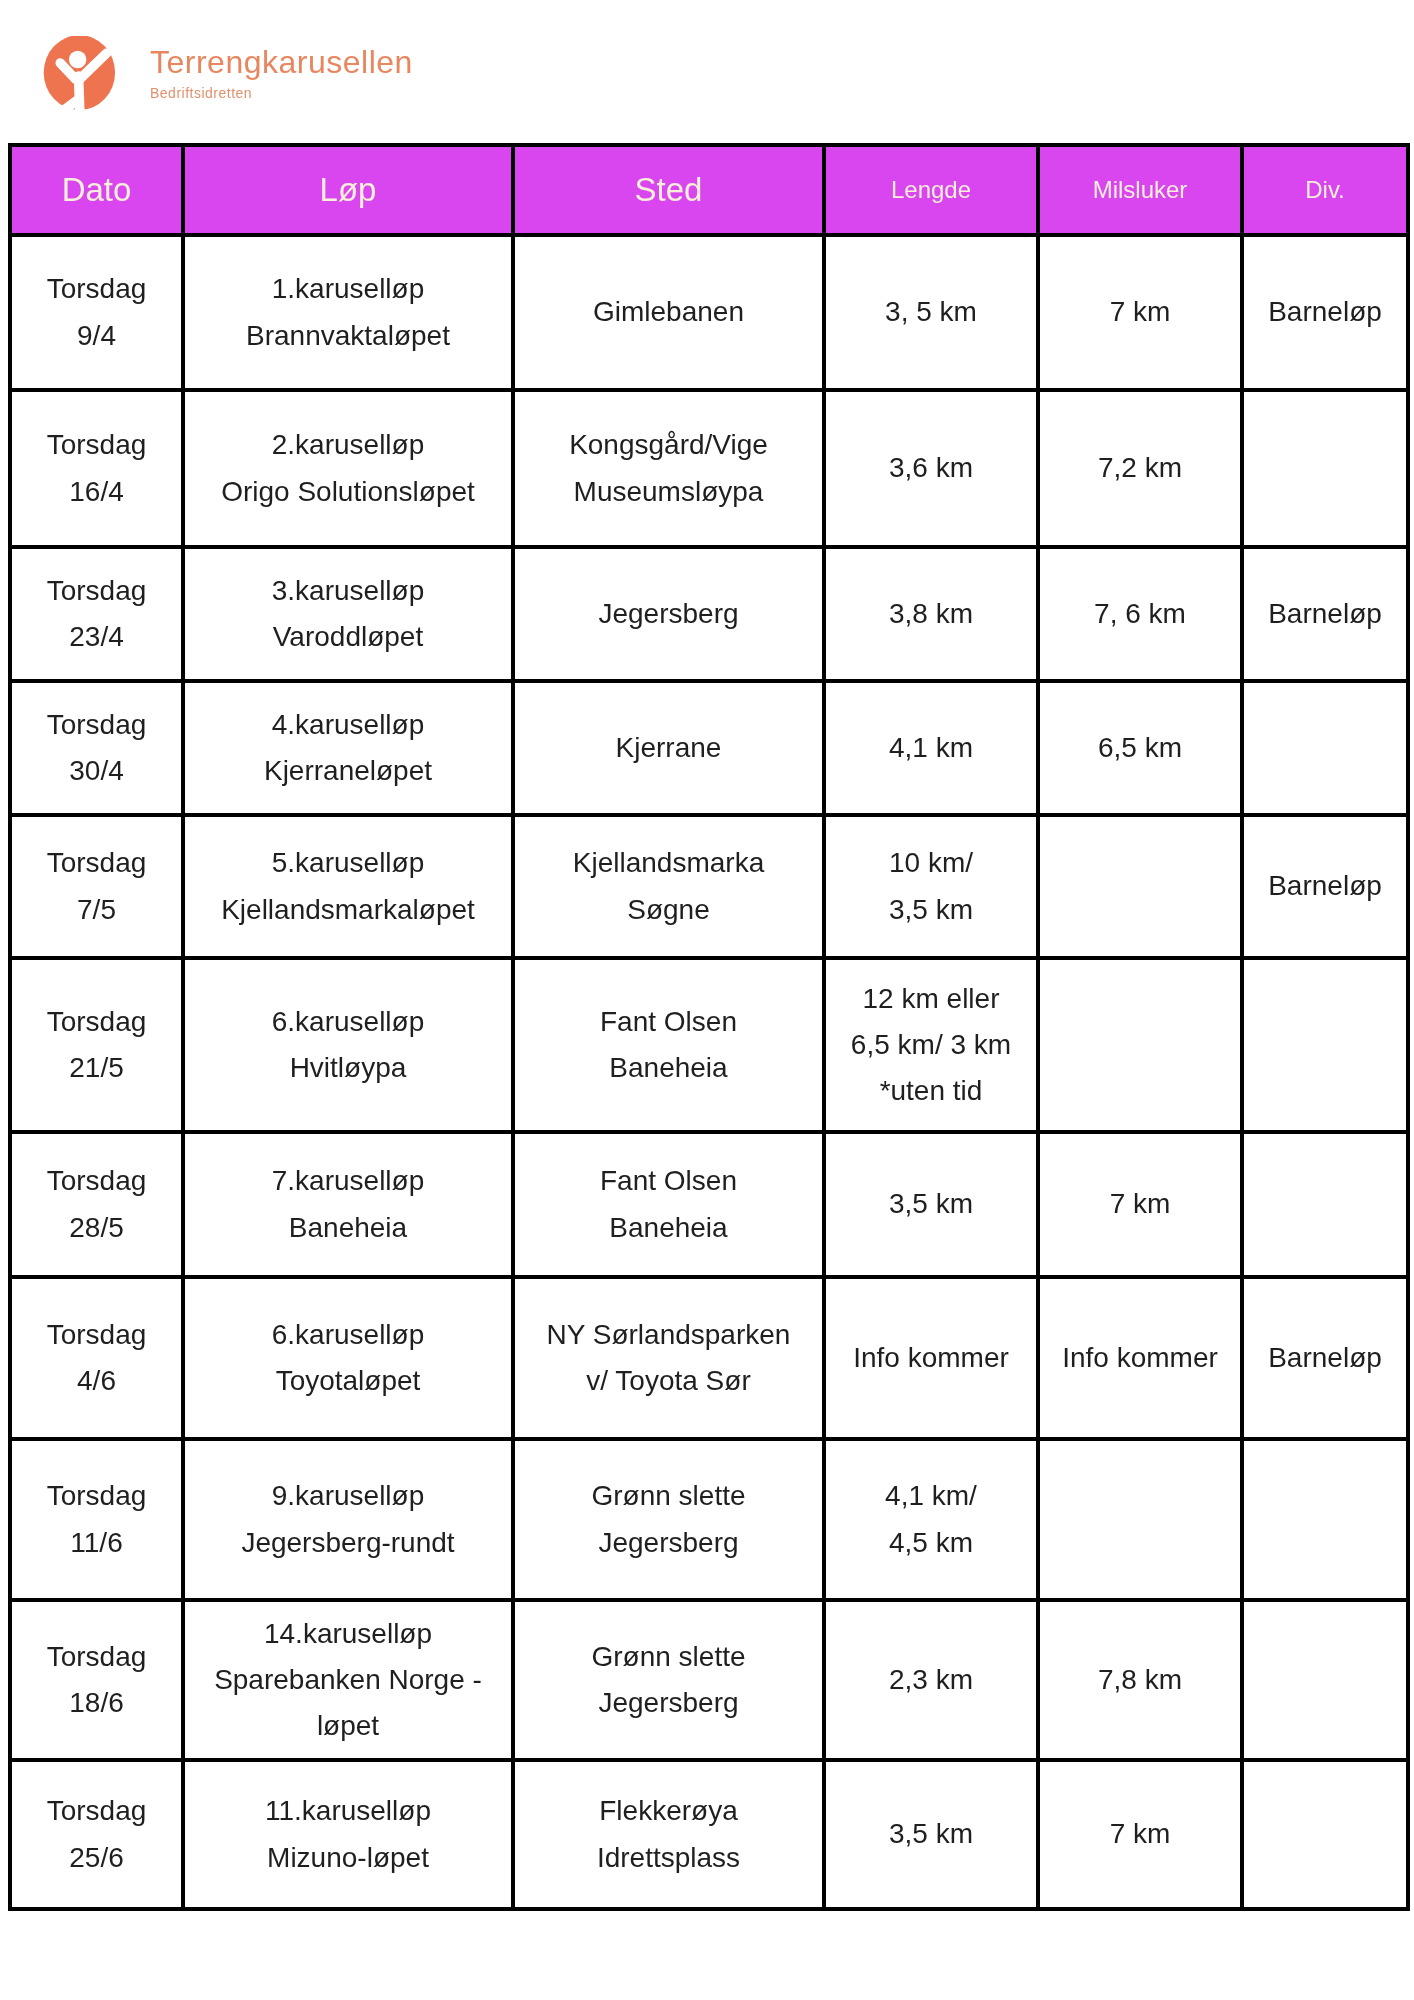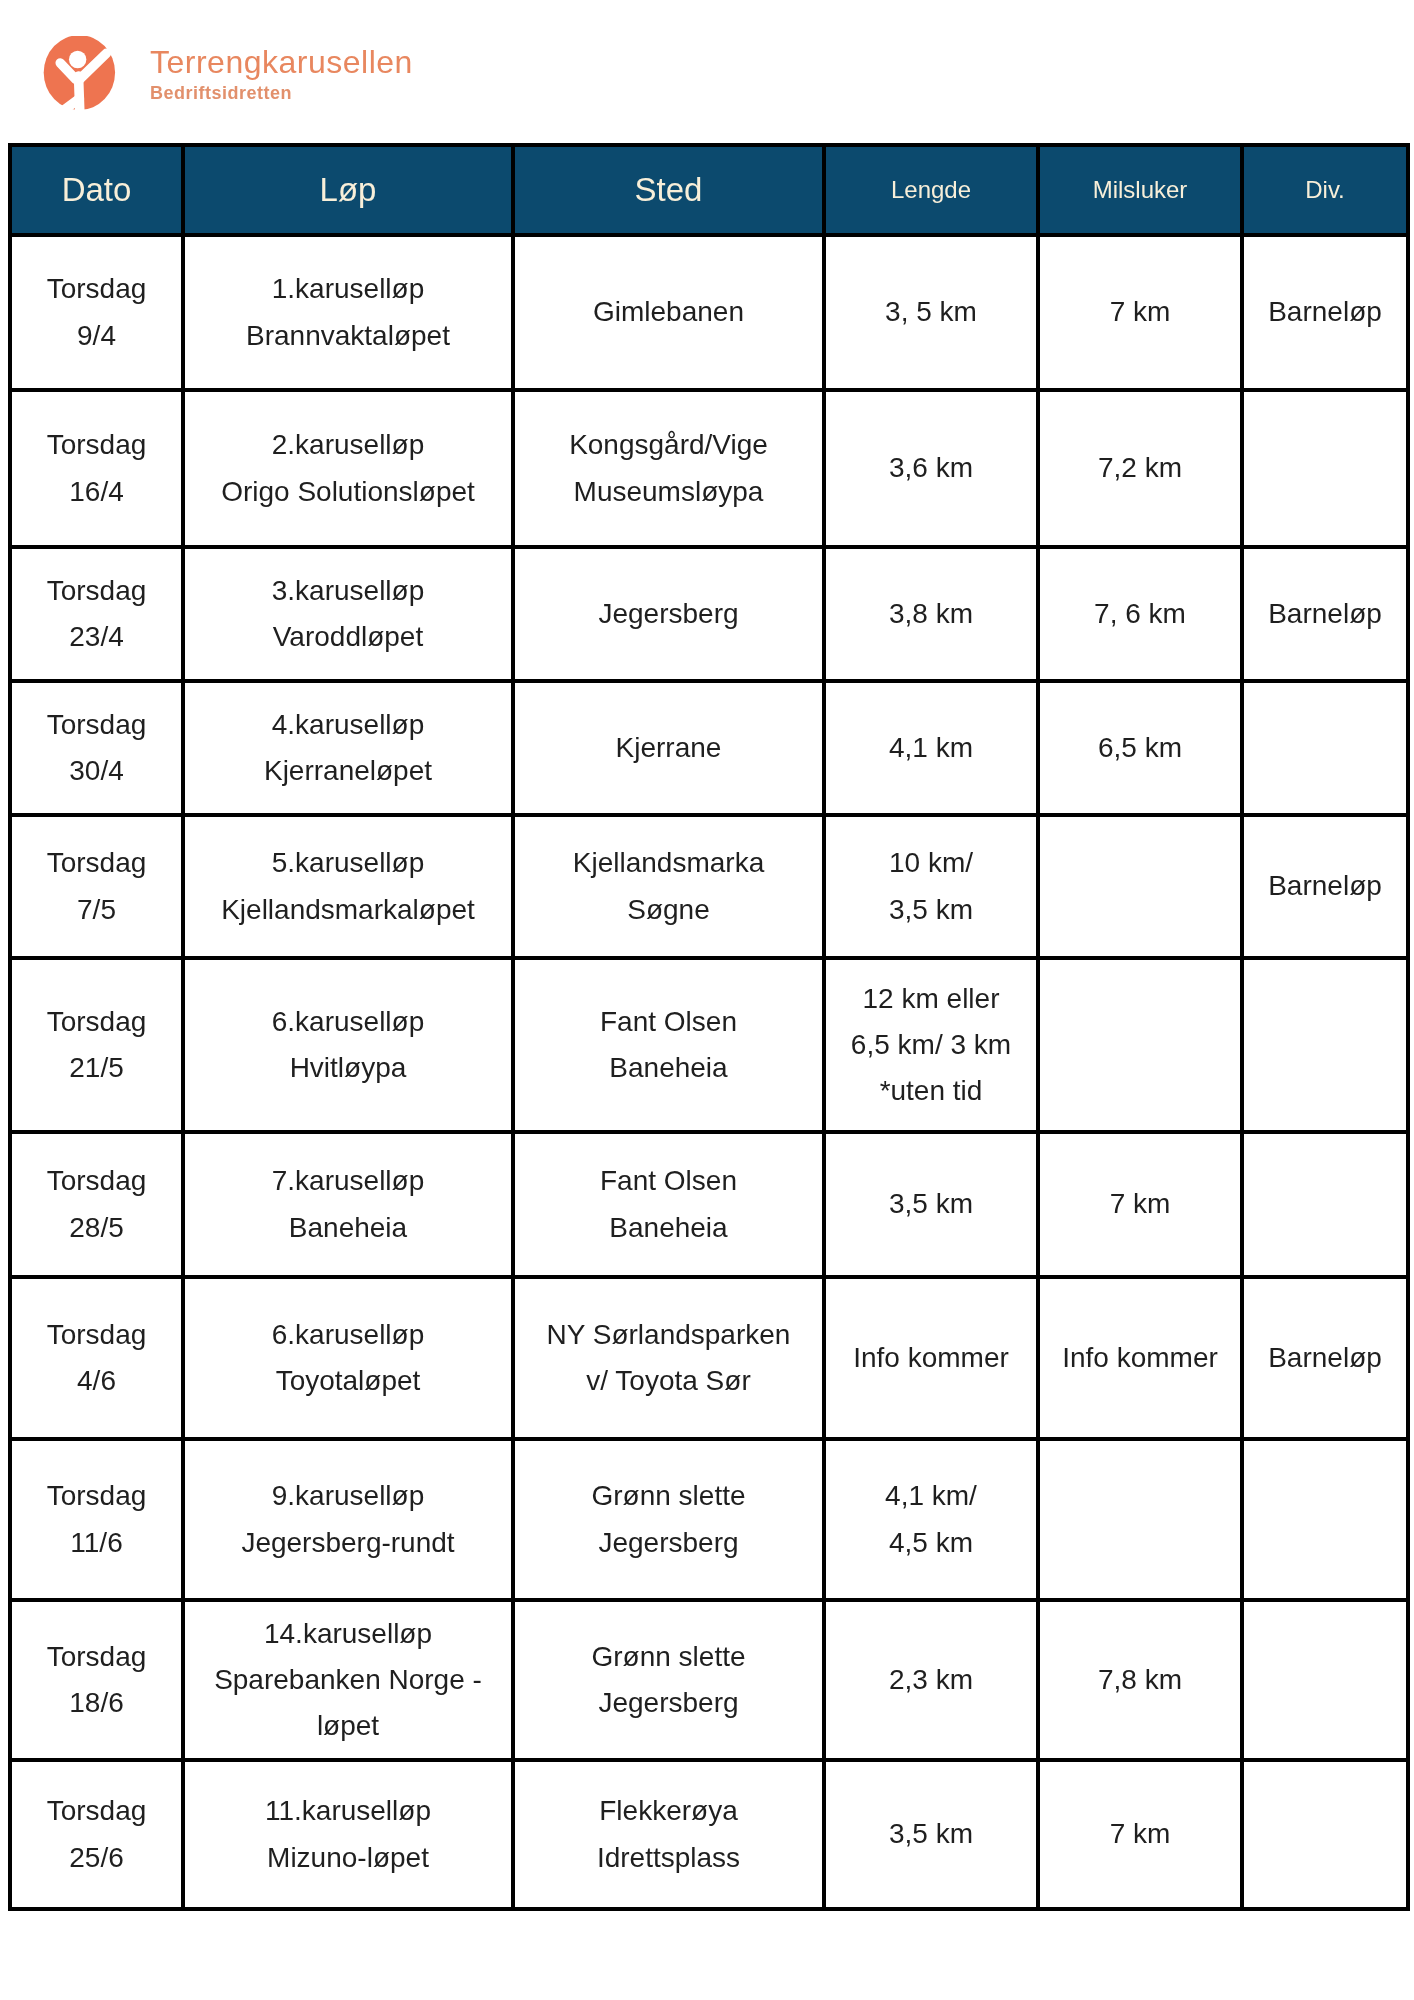--- a/index.html
+++ b/index.html
@@ -17,40 +17,40 @@
   .logo{
     position:absolute;top:36px;left:40px;
     display:flex;align-items:flex-start;gap:16px;
   }
   .logo-icon{display:block;}
   .logo-text{margin-left:10px;margin-top:8px;}
   .brand{
     font-size:32px;line-height:36px;color:#E8875F;font-weight:400;letter-spacing:0.5px;
   }
   .sub-brand{
-    font-size:18px;line-height:26px;color:#E2906C;font-weight:700;letter-spacing:0.5px;
+    font-size:14px;line-height:26px;color:#E2906C;font-weight:400;letter-spacing:0.5px;
   }
   .page-title{
     position:absolute;top:38px;left:770px;transform:translateX(-50%);
     margin:0;white-space:nowrap;
     font-size:47px;font-weight:700;color:#5B3CD6;letter-spacing:0.5px;
   }
   
   table.schedule{
     position:absolute;top:143px;left:8px;
     width:1398px;
     border-collapse:collapse;table-layout:fixed;
   }
   .schedule th,.schedule td{
     border:4px solid #000;
     text-align:center;vertical-align:middle;
     overflow:hidden;
   }
   .schedule th{
-    background:#0c4a6e;
+    background:#d946ef;
     color:#F8EFD9;
     font-weight:400;
     height:84px;
   }
   .schedule th:nth-child(-n+3){font-size:33px;}
   .schedule th:nth-child(n+4){font-size:24px;}
   .schedule td{
     font-size:28px;
     color:#1f1f1f;
     line-height:1.65;

